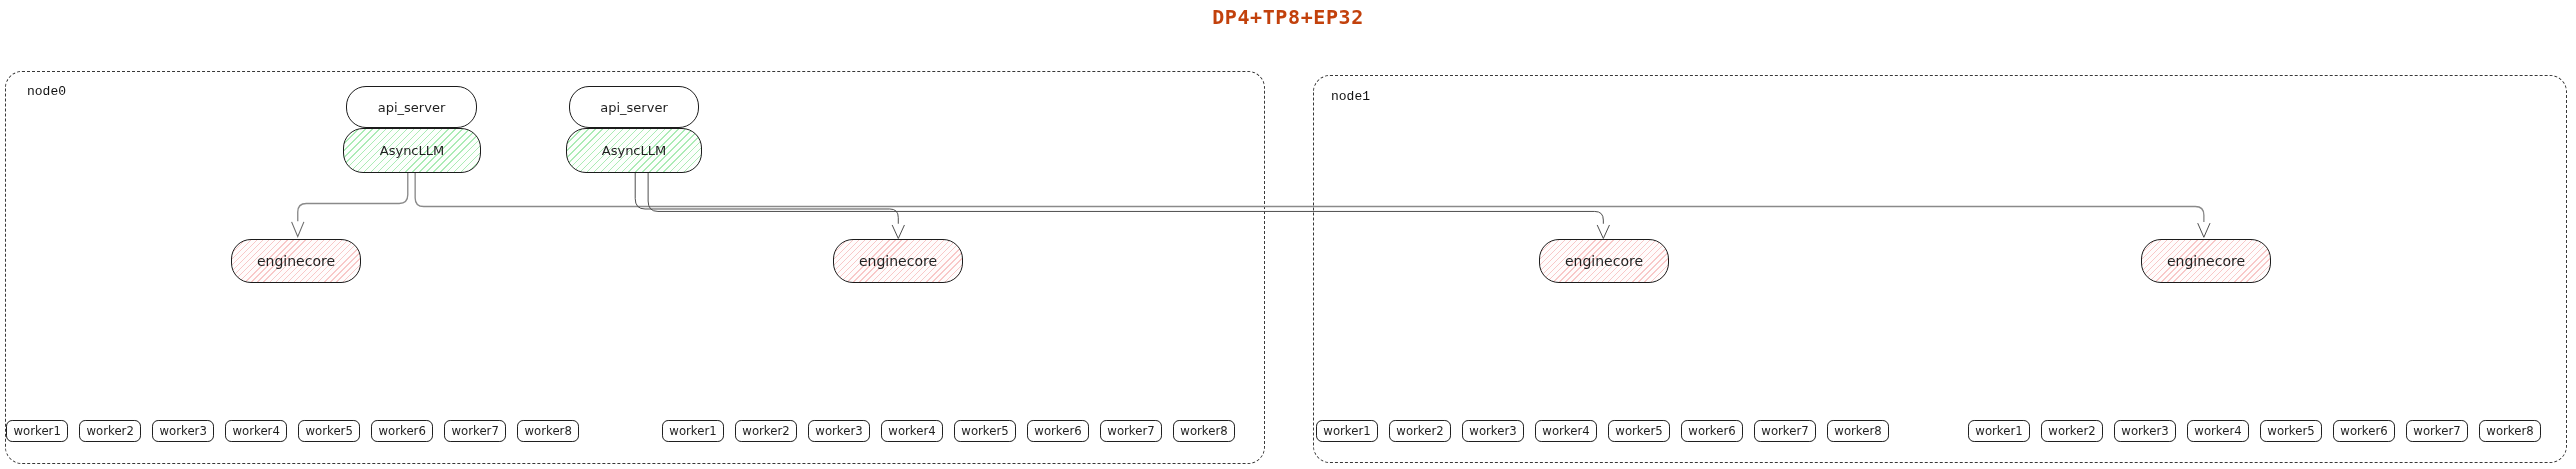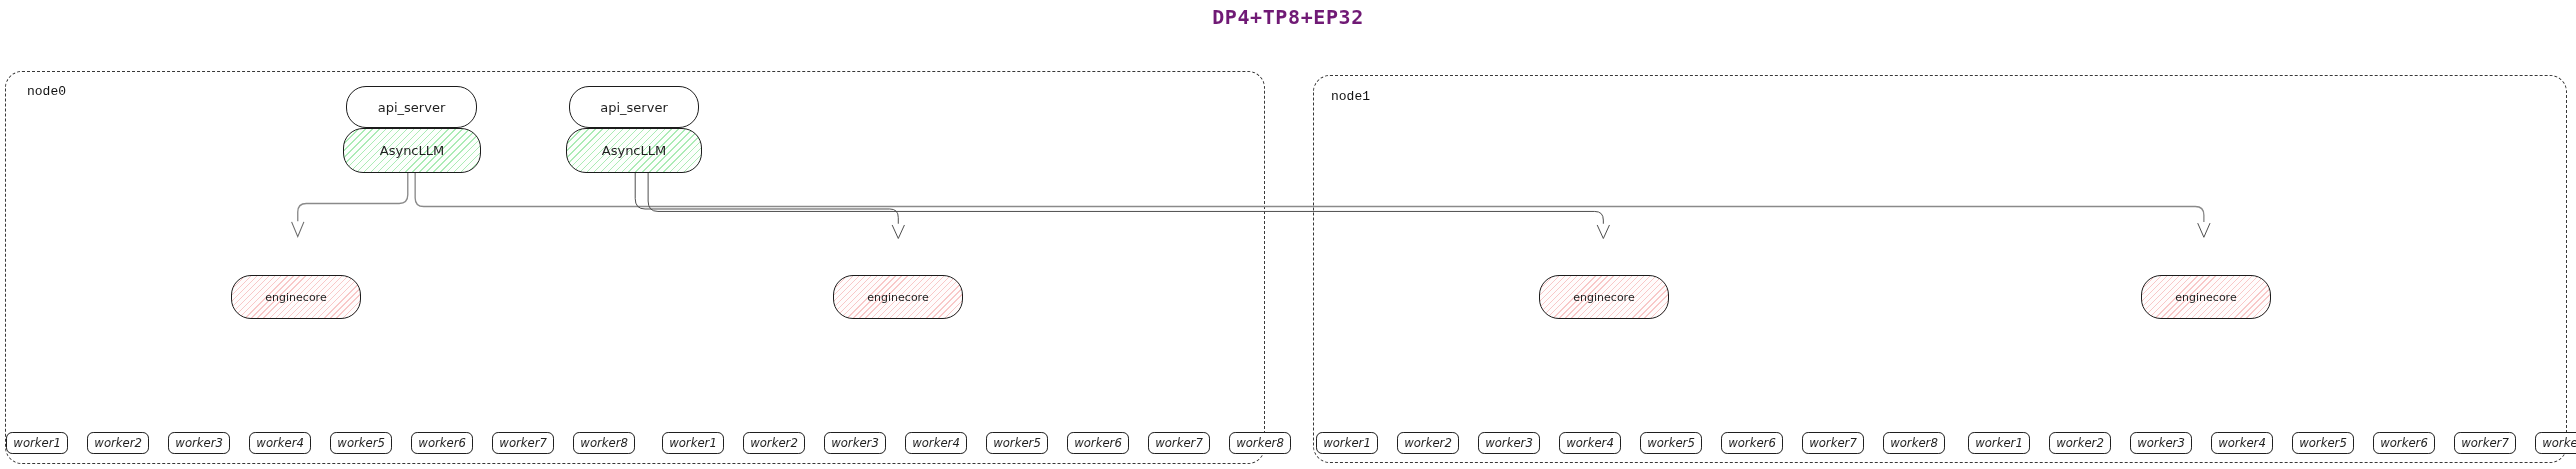--- a/index.html
+++ b/index.html
@@ -8,21 +8,21 @@
     width:2576px;height:469px;
     background:#ffffff;
     font-family:"DejaVu Sans", "Liberation Sans", sans-serif;
     color:#1f1f1f;
     overflow:hidden;
   }
   .diagram-title{
     position:absolute;left:0;top:4.9px;width:100%;
     text-align:center;
     font-family:"DejaVu Sans Mono","Liberation Mono",monospace;
-    font-size:20px;font-weight:bold;letter-spacing:0.6px;color:#701a75;
+    font-size:20px;font-weight:bold;letter-spacing:0.6px;color:#c2410c;
   }
   .node-box{
     position:absolute;
     border:1.2px dashed #383838;
     border-radius:17px;
     background:transparent;
   }
   .node-label{
     position:absolute;
     font-family:Liberation Mono, monospace;
@@ -36,24 +36,24 @@
     background:#ffffff;
     display:flex;align-items:center;justify-content:center;
     font-size:13px;
   }
   .hatch-green{
     background:repeating-linear-gradient(135deg, rgba(105,219,124,0.55) 0 1px, rgba(0,0,0,0) 1px 4.9px), #fcfffc;
   }
   .hatch-pink{
     background:repeating-linear-gradient(135deg, rgba(240,138,138,0.45) 0 0.9px, rgba(0,0,0,0) 0.9px 4.3px), #fffcfc;
   }
-  .enginecore{font-size:11px;margin-top:36px;}
+  .enginecore{font-size:14px;}
   .worker-row{
-    position:absolute;top:432px;
-    display:flex;gap:19px;font-style:italic;
+    position:absolute;top:420px;
+    display:flex;gap:11px;
   }
   .worker{
     box-sizing:border-box;
     width:62px;height:22px;
     border:1.4px solid #1f1f1f;
     border-radius:6.2px;
     background:#fff;
     display:flex;align-items:center;justify-content:center;
     font-size:11.7px;white-space:nowrap;
   }

